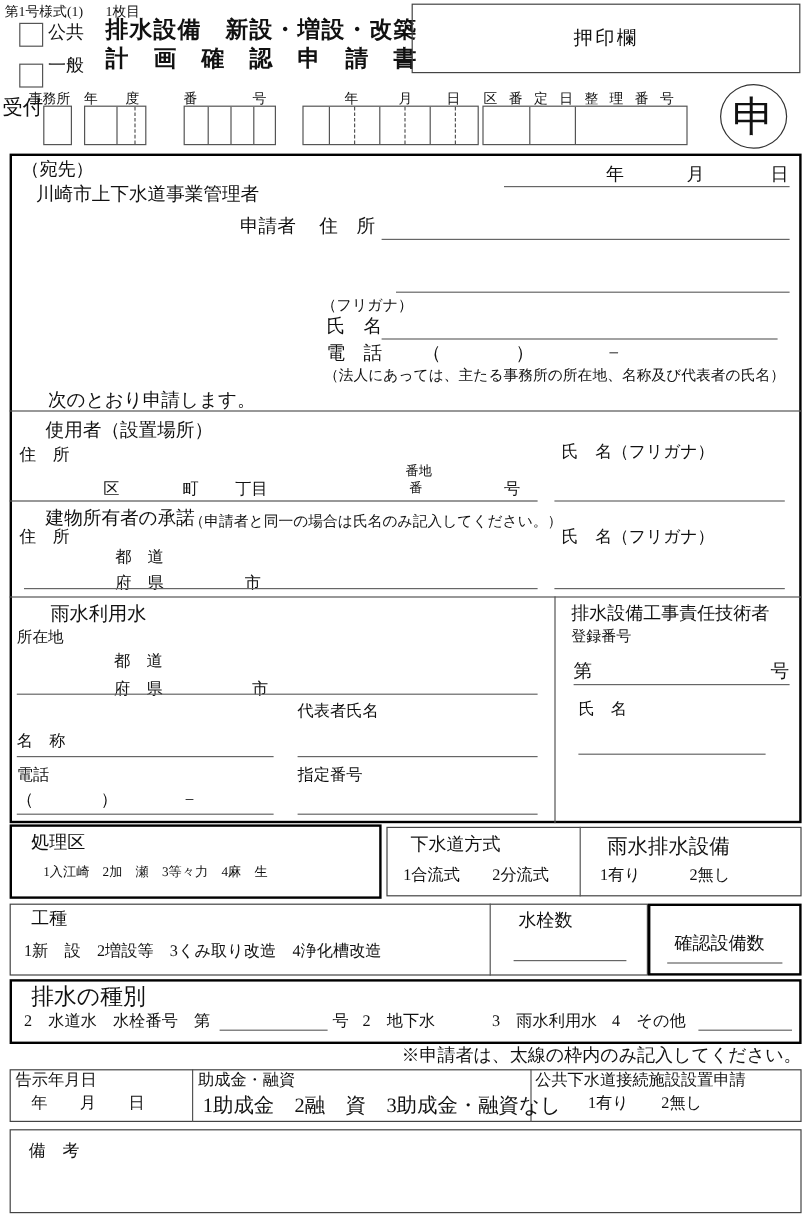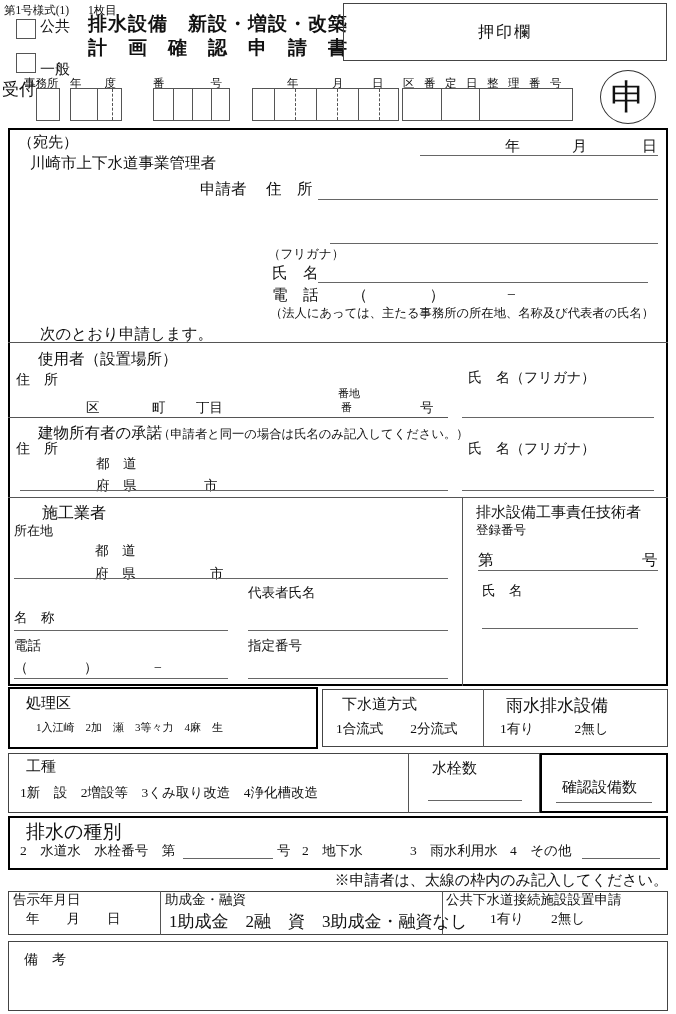--- a/index.html
+++ b/index.html
@@ -1,20 +1,20 @@
 <!DOCTYPE html>
 <html><head>
 <meta charset="utf-8">
 <style>
   *{margin:0;padding:0;box-sizing:border-box}
   html,body{background:#fff}
   body{width:676px;height:1014px;position:relative;color:#111;
        font-family:"Liberation Serif","DejaVu Serif",serif;overflow:hidden}
   .a{position:absolute;white-space:pre;line-height:1.25}
-  .sans{font-family:Liberation Mono, monospace}
+  .sans{font-family:Liberation Sans, sans-serif}
   .b{font-weight:bold}
   .bx{position:absolute;border:1.4px solid #444}
   .bxk{position:absolute;border:2.6px solid #000}
   .fld{position:absolute;border-bottom:1.4px solid #666;height:2px}
   .hline{position:absolute;background:#555;height:1.4px}
   .vline{position:absolute;background:#555;width:1.4px}
   .cells{position:absolute;display:flex;border:1.3px solid #555;height:33px;background:#fff}
   .cells i{display:block;height:100%;flex:none}
   .cells .s{border-left:1.3px solid #555}
   .cells .d{border-left:1.3px dashed #555}
@@ -25,21 +25,21 @@
 </style>
 </head>
 <body>
 
 <span class="a" style="left:4px;top:3px;font-size:11.5px">第1号様式(1)</span>
 <span class="a" style="left:88px;top:3px;font-size:11.5px">1枚目</span>
 
 <div class="cb" style="left:16px;top:19px"></div>
 <span class="a sans" style="left:40px;top:19px;font-size:15px">公共</span>
 <div class="cb" style="left:16px;top:53px"></div>
-<span class="a sans" style="left:40px;top:62px;font-size:15px">一般</span>
+<span class="a sans" style="left:40px;top:46px;font-size:15px">一般</span>
 
 <span class="a sans b" style="left:88px;top:14px;font-size:19px;letter-spacing:1px">排水設備　新設・増設・改築</span>
 <span class="a sans b" style="left:88px;top:38px;font-size:19px;letter-spacing:1px">計　画　確　認　申　請　書</span>
 
 <div class="bx ctr" style="left:343px;top:3px;width:324px;height:58px;border-width:1.6px">
   <span style="font-size:16px;letter-spacing:2px">押印欄</span>
 </div>
 
 <span class="a vtxt" style="left:2px;top:79px;font-size:17px">受付</span>
 <span class="a" style="left:24px;top:76px;font-size:11.5px">事務所</span>
@@ -128,21 +128,21 @@
 <span class="a" style="left:96px;top:456px;font-size:13.5px">都　道</span>
 <span class="a" style="left:96px;top:478px;font-size:13.5px">府　県</span>
 <span class="a" style="left:204px;top:478px;font-size:13.5px">市</span>
 <div class="fld" style="left:20px;top:489px;width:428px"></div>
 <span class="a" style="left:468px;top:440px;font-size:14px">氏　名（フリガナ）</span>
 <div class="fld" style="left:462px;top:489px;width:192px"></div>
 
 <div class="hline" style="left:8px;top:497px;width:660px"></div>
 <div class="vline" style="left:462px;top:497px;height:189px"></div>
 
-<span class="a" style="left:42px;top:503px;font-size:16px">施工業者</span>
+<span class="a" style="left:42px;top:503px;font-size:16px">雨水利用水</span>
 <span class="a" style="left:14px;top:523px;font-size:13px">所在地</span>
 <span class="a" style="left:95px;top:543px;font-size:13.5px">都　道</span>
 <span class="a" style="left:95px;top:566px;font-size:13.5px">府　県</span>
 <span class="a" style="left:210px;top:566px;font-size:13.5px">市</span>
 <div class="fld" style="left:14px;top:577px;width:434px"></div>
 <span class="a" style="left:14px;top:610px;font-size:13.5px">名　称</span>
 <span class="a" style="left:248px;top:585px;font-size:13.5px">代表者氏名</span>
 <div class="fld" style="left:14px;top:629px;width:214px"></div>
 <div class="fld" style="left:248px;top:629px;width:200px"></div>
 <span class="a" style="left:14px;top:638px;font-size:13.5px">電話</span>

